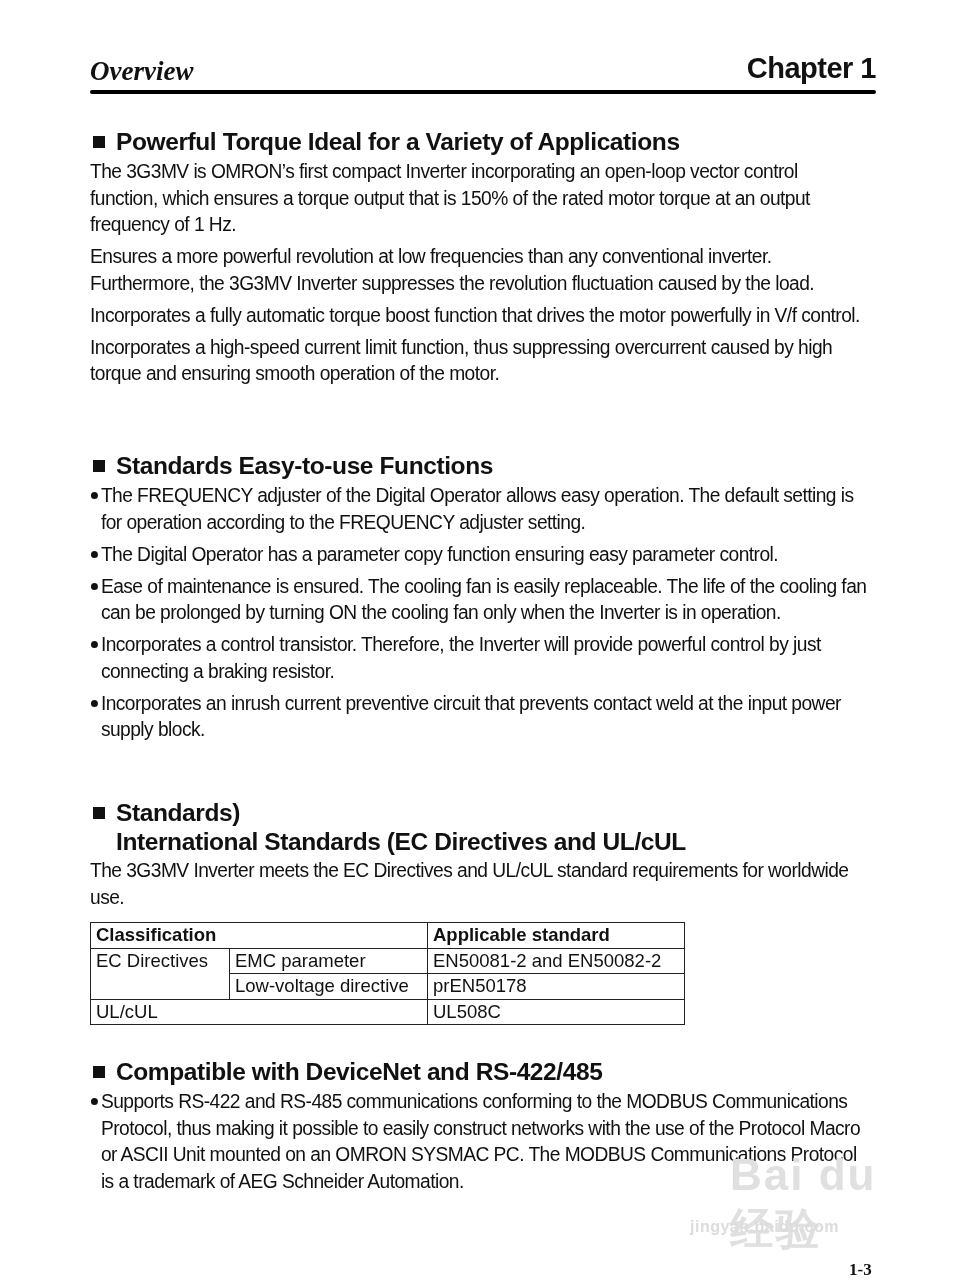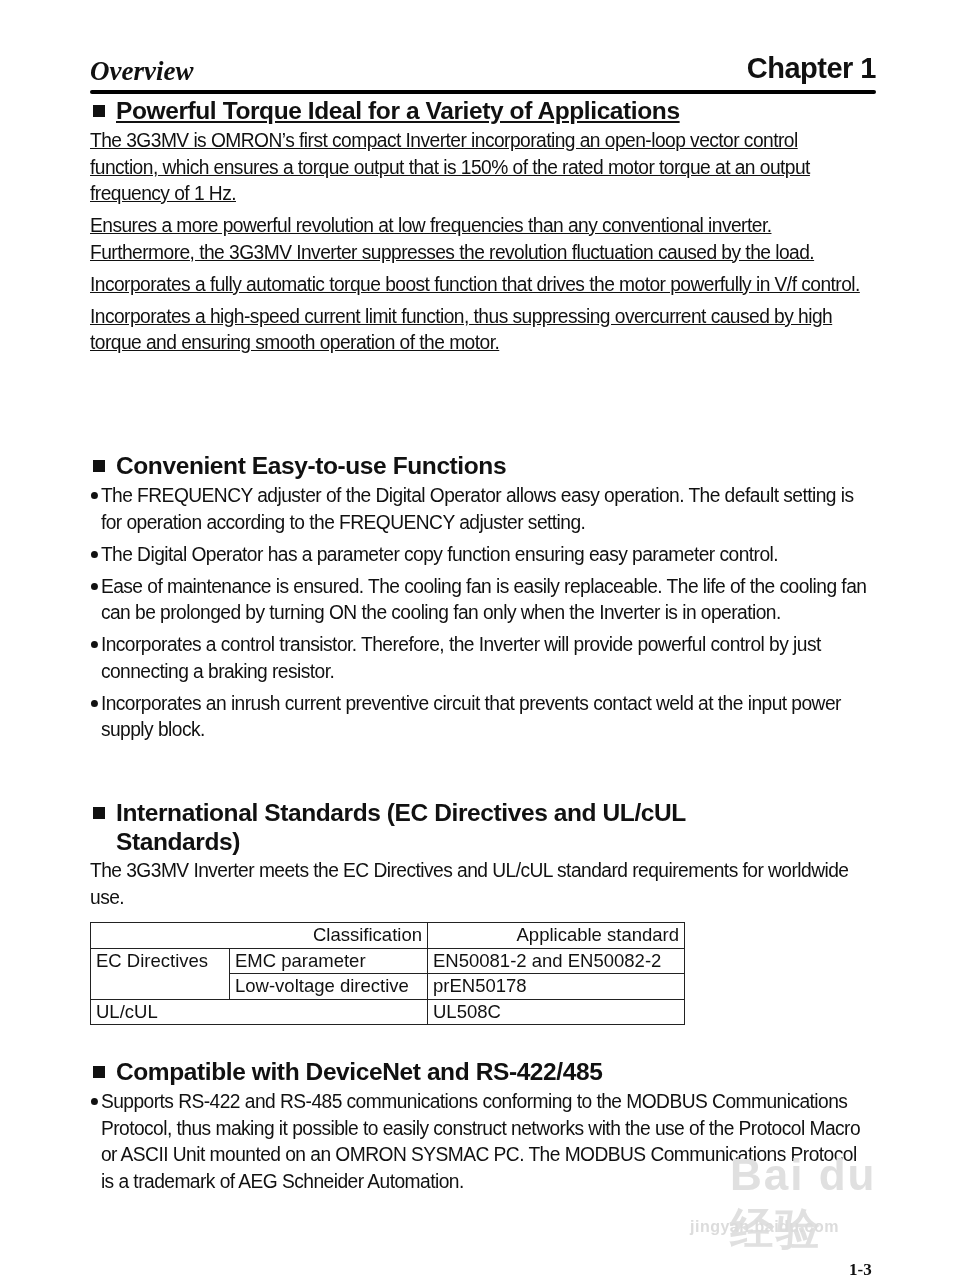--- a/index.html
+++ b/index.html
@@ -14,54 +14,54 @@
   .sec-title { font-family: "Liberation Sans", sans-serif; font-weight: bold; font-size: 24.5px; line-height: 29px; letter-spacing: -0.4px; display: flex; }
   .sq { display: inline-block; width: 12px; height: 12px; background: #111; margin: 9px 11px 0 3px; flex: none; }
   .sec-title-text { display: block; }
   p { margin: 0 0 5.5px 0; }
   .bullet { display: flex; margin: 0 0 5.5px 0; }
   .dot { flex: none; width: 11px; position: relative; }
   .dot::before { content: ""; position: absolute; left: 1px; top: 10px; width: 7px; height: 7px; border-radius: 50%; background: #111; }
   .btext { flex: 1; }
   table.std { border-collapse: collapse; font-family: "Liberation Sans", sans-serif; font-size: 18.5px; margin-top: 12px; }
   table.std td, table.std th { border: 1.5px solid #222; padding: 0 5px; height: 24.5px; line-height: 24px; vertical-align: top; text-align: left; font-weight: normal; }
-  table.std th { font-weight: normal; text-align: right; }
+  table.std th { font-weight: bold; text-align: left; }
   .folio { position: absolute; left: 849px; top: 1260px; font-family: "Liberation Serif", serif; font-weight: bold; font-size: 17px; }
   .watermark { position: absolute; left: 690px; top: 1150px; width: 220px; height: 100px; color: #d8d8d8; font-family: "Liberation Sans", sans-serif; pointer-events: none; }
   .wm-logo { position: absolute; left: 40px; top: 0; font-size: 44px; font-weight: bold; letter-spacing: 2px; color: #e0e0e0; }
   .wm-url { position: absolute; left: 0; top: 68px; font-size: 16px; font-weight: bold; color: #dcdcdc; letter-spacing: 0.5px; }
 </style>
 </head>
 <body>
 
 <div class="page">
 
   <div class="running-head">
     <span class="rh-left">Overview</span>
     <span class="rh-right">Chapter 1</span>
   </div>
   <div class="rh-rule"></div>
 
-  <div class="section" style="top:96px;text-decoration:underline;">
+  <div class="section" style="top:127px;">
     <div class="sec-title">
       <span class="sq"></span>
       <span class="sec-title-text">Powerful Torque Ideal for a Variety of Applications</span>
     </div>
     <div class="body-text" style="margin-top:2px;">
       <p>The 3G3MV is OMRON’s first compact Inverter incorporating an open-loop vector control function, which ensures a torque output that is 150% of the rated motor torque at an output frequency of 1 Hz.</p>
       <p>Ensures a more powerful revolution at low frequencies than any conventional inverter. Furthermore, the 3G3MV Inverter suppresses the revolution fluctuation caused by the load.</p>
       <p>Incorporates a fully automatic torque boost function that drives the motor powerfully in V/f control.</p>
       <p>Incorporates a high-speed current limit function, thus suppressing overcurrent caused by high torque and ensuring smooth operation of the motor.</p>
     </div>
   </div>
 
   <div class="section" style="top:451px;">
     <div class="sec-title">
       <span class="sq"></span>
-      <span class="sec-title-text">Convenient Easy-to-use Functions</span>
+      <span class="sec-title-text">Standards Easy-to-use Functions</span>
     </div>
     <div class="body-text" style="margin-top:2px;">
       <div class="bullet">
         <span class="dot"></span>
         <span class="btext">The FREQUENCY adjuster of the Digital Operator allows easy operation. The default setting is for operation according to the FREQUENCY adjuster setting.</span>
       </div>
       <div class="bullet">
         <span class="dot"></span>
         <span class="btext">The Digital Operator has a parameter copy function ensuring easy parameter control.</span>
       </div>
@@ -77,22 +77,22 @@
         <span class="dot"></span>
         <span class="btext">Incorporates an inrush current preventive circuit that prevents contact weld at the input power supply block.</span>
       </div>
     </div>
   </div>
 
   <div class="section" style="top:798px;">
     <div class="sec-title">
       <span class="sq"></span>
       <span class="sec-title-text">
+        <span style="display:block;">Standards)</span>
         <span style="display:block;">International Standards (EC Directives and UL/cUL</span>
-        <span style="display:block;">Standards)</span>
       </span>
     </div>
     <div class="body-text" style="margin-top:1px;">
       <p>The 3G3MV Inverter meets the EC Directives and UL/cUL standard requirements for worldwide use.</p>
     </div>
     <table class="std">
       <tbody>
           <tr>
         <th colspan="2" style="width:326px;">Classification</th>
         <th style="width:246px;">Applicable standard</th>

